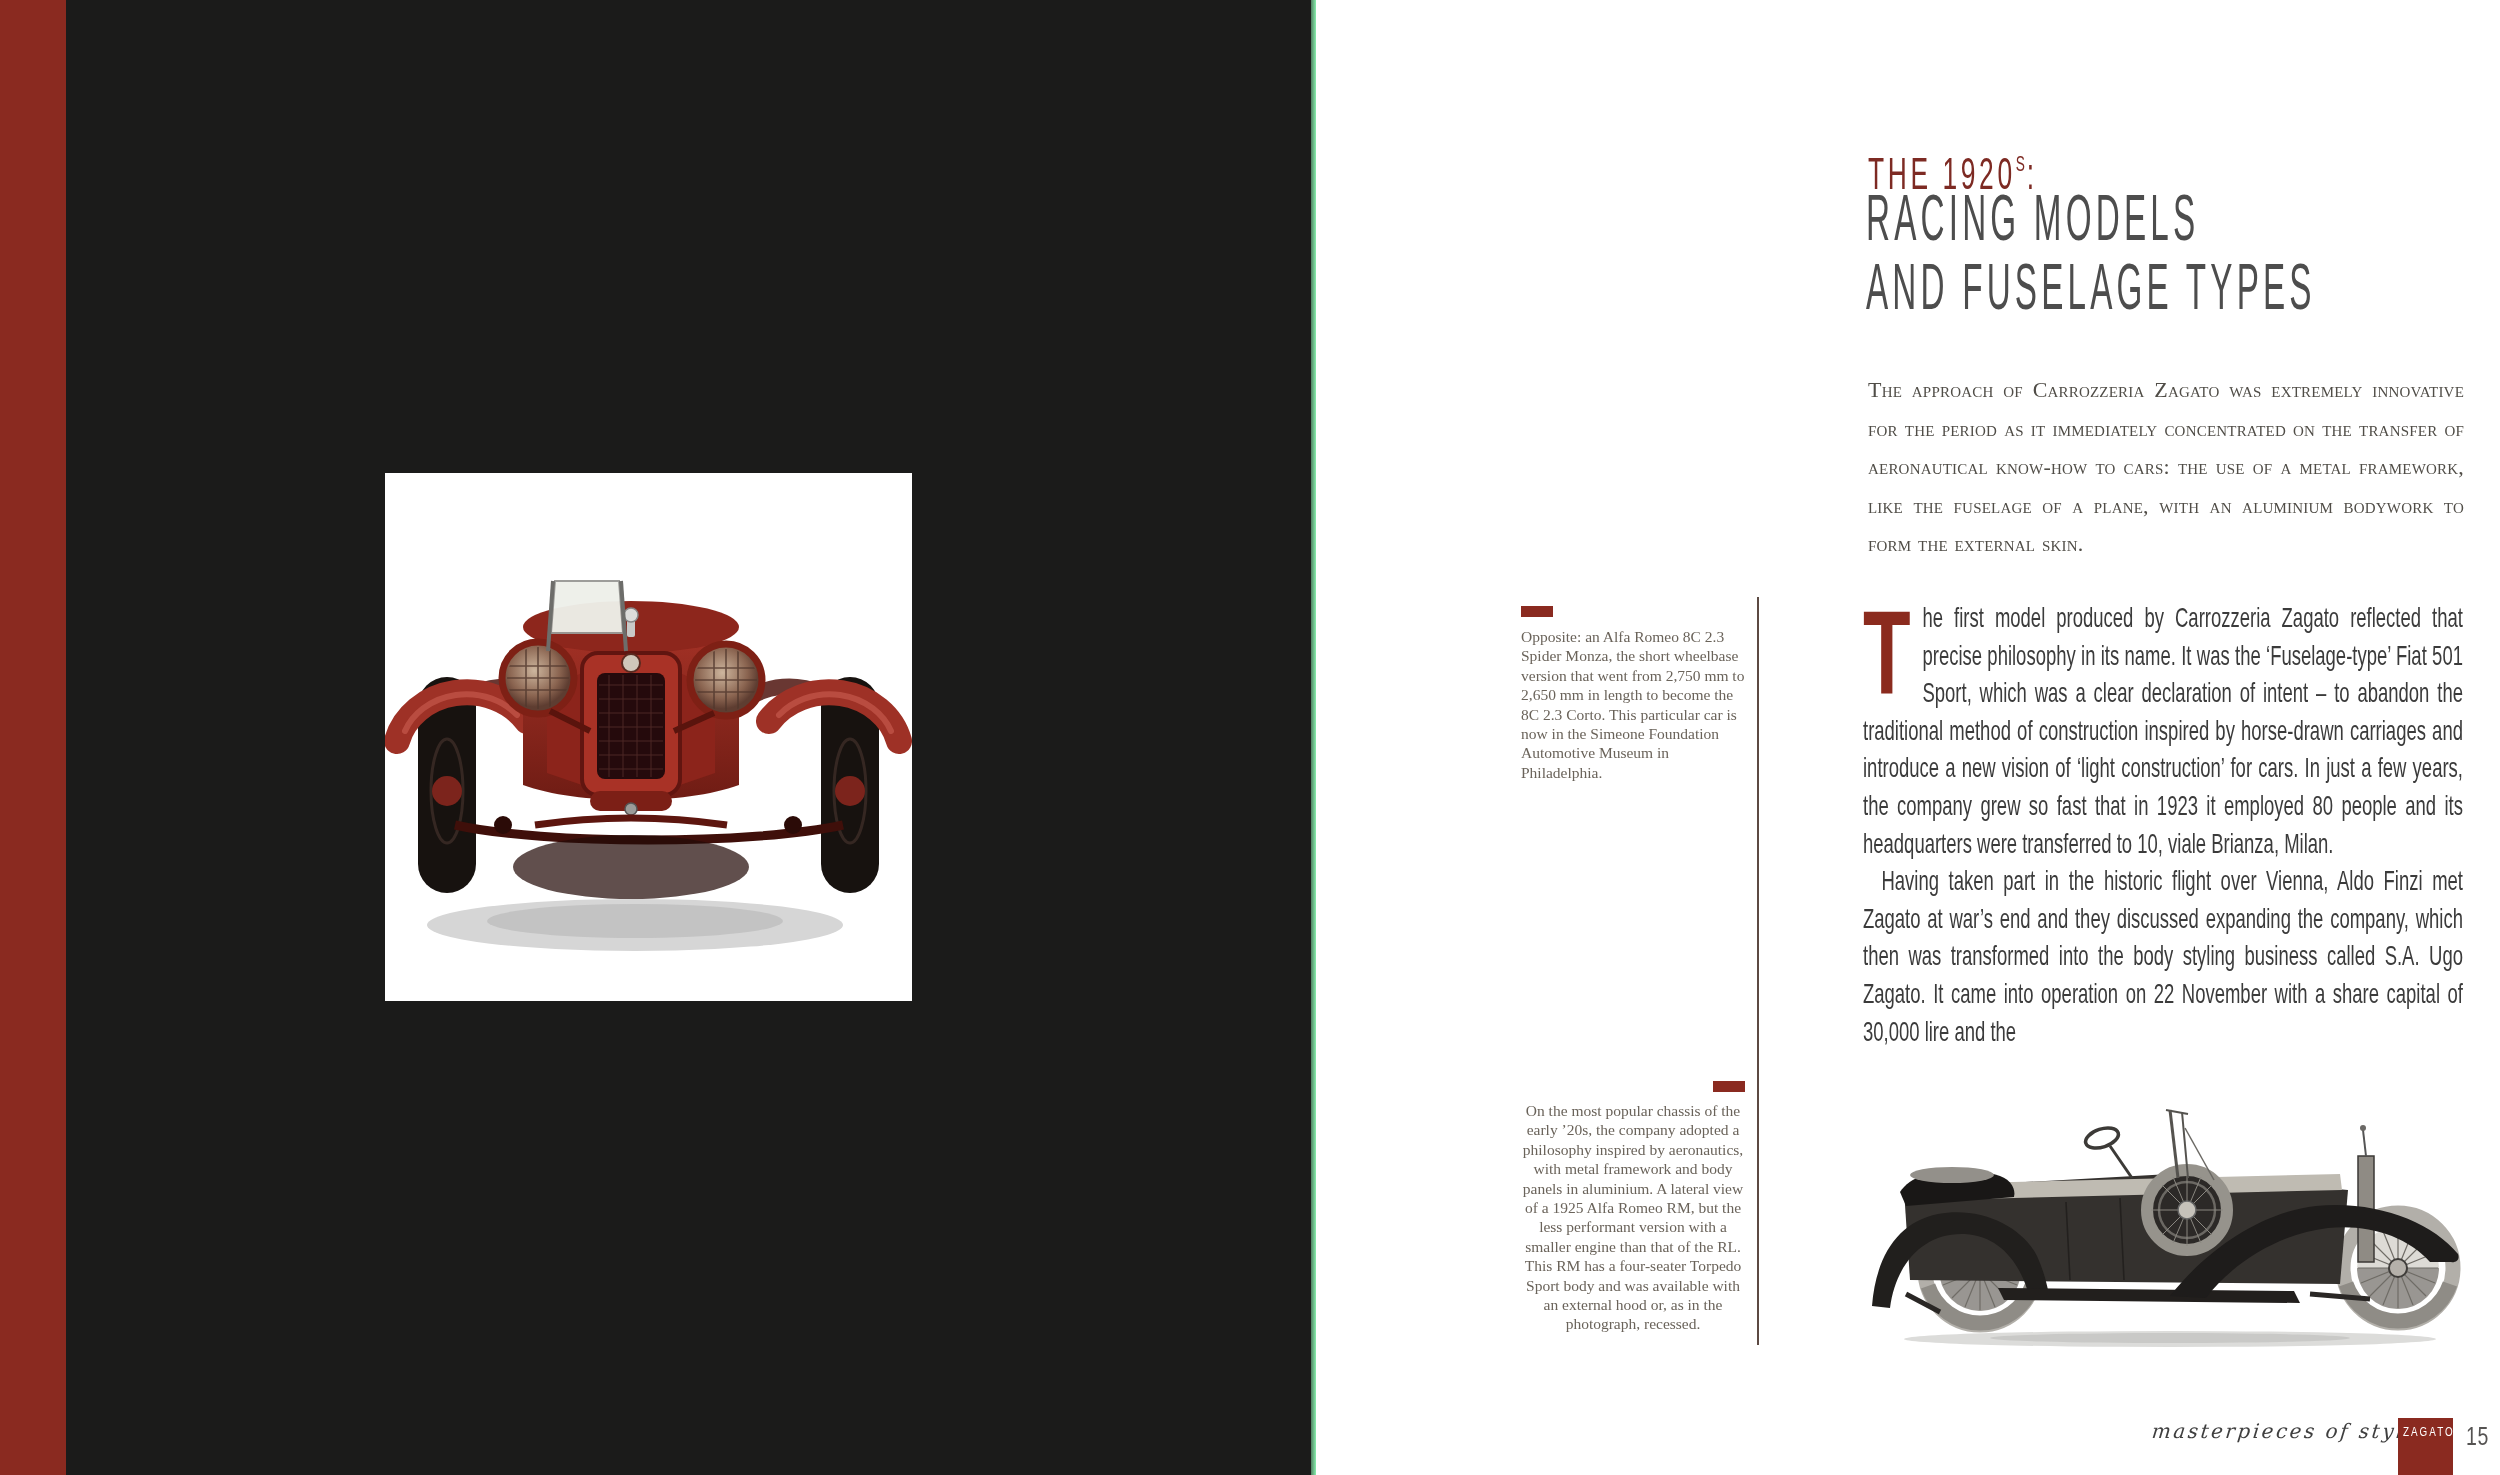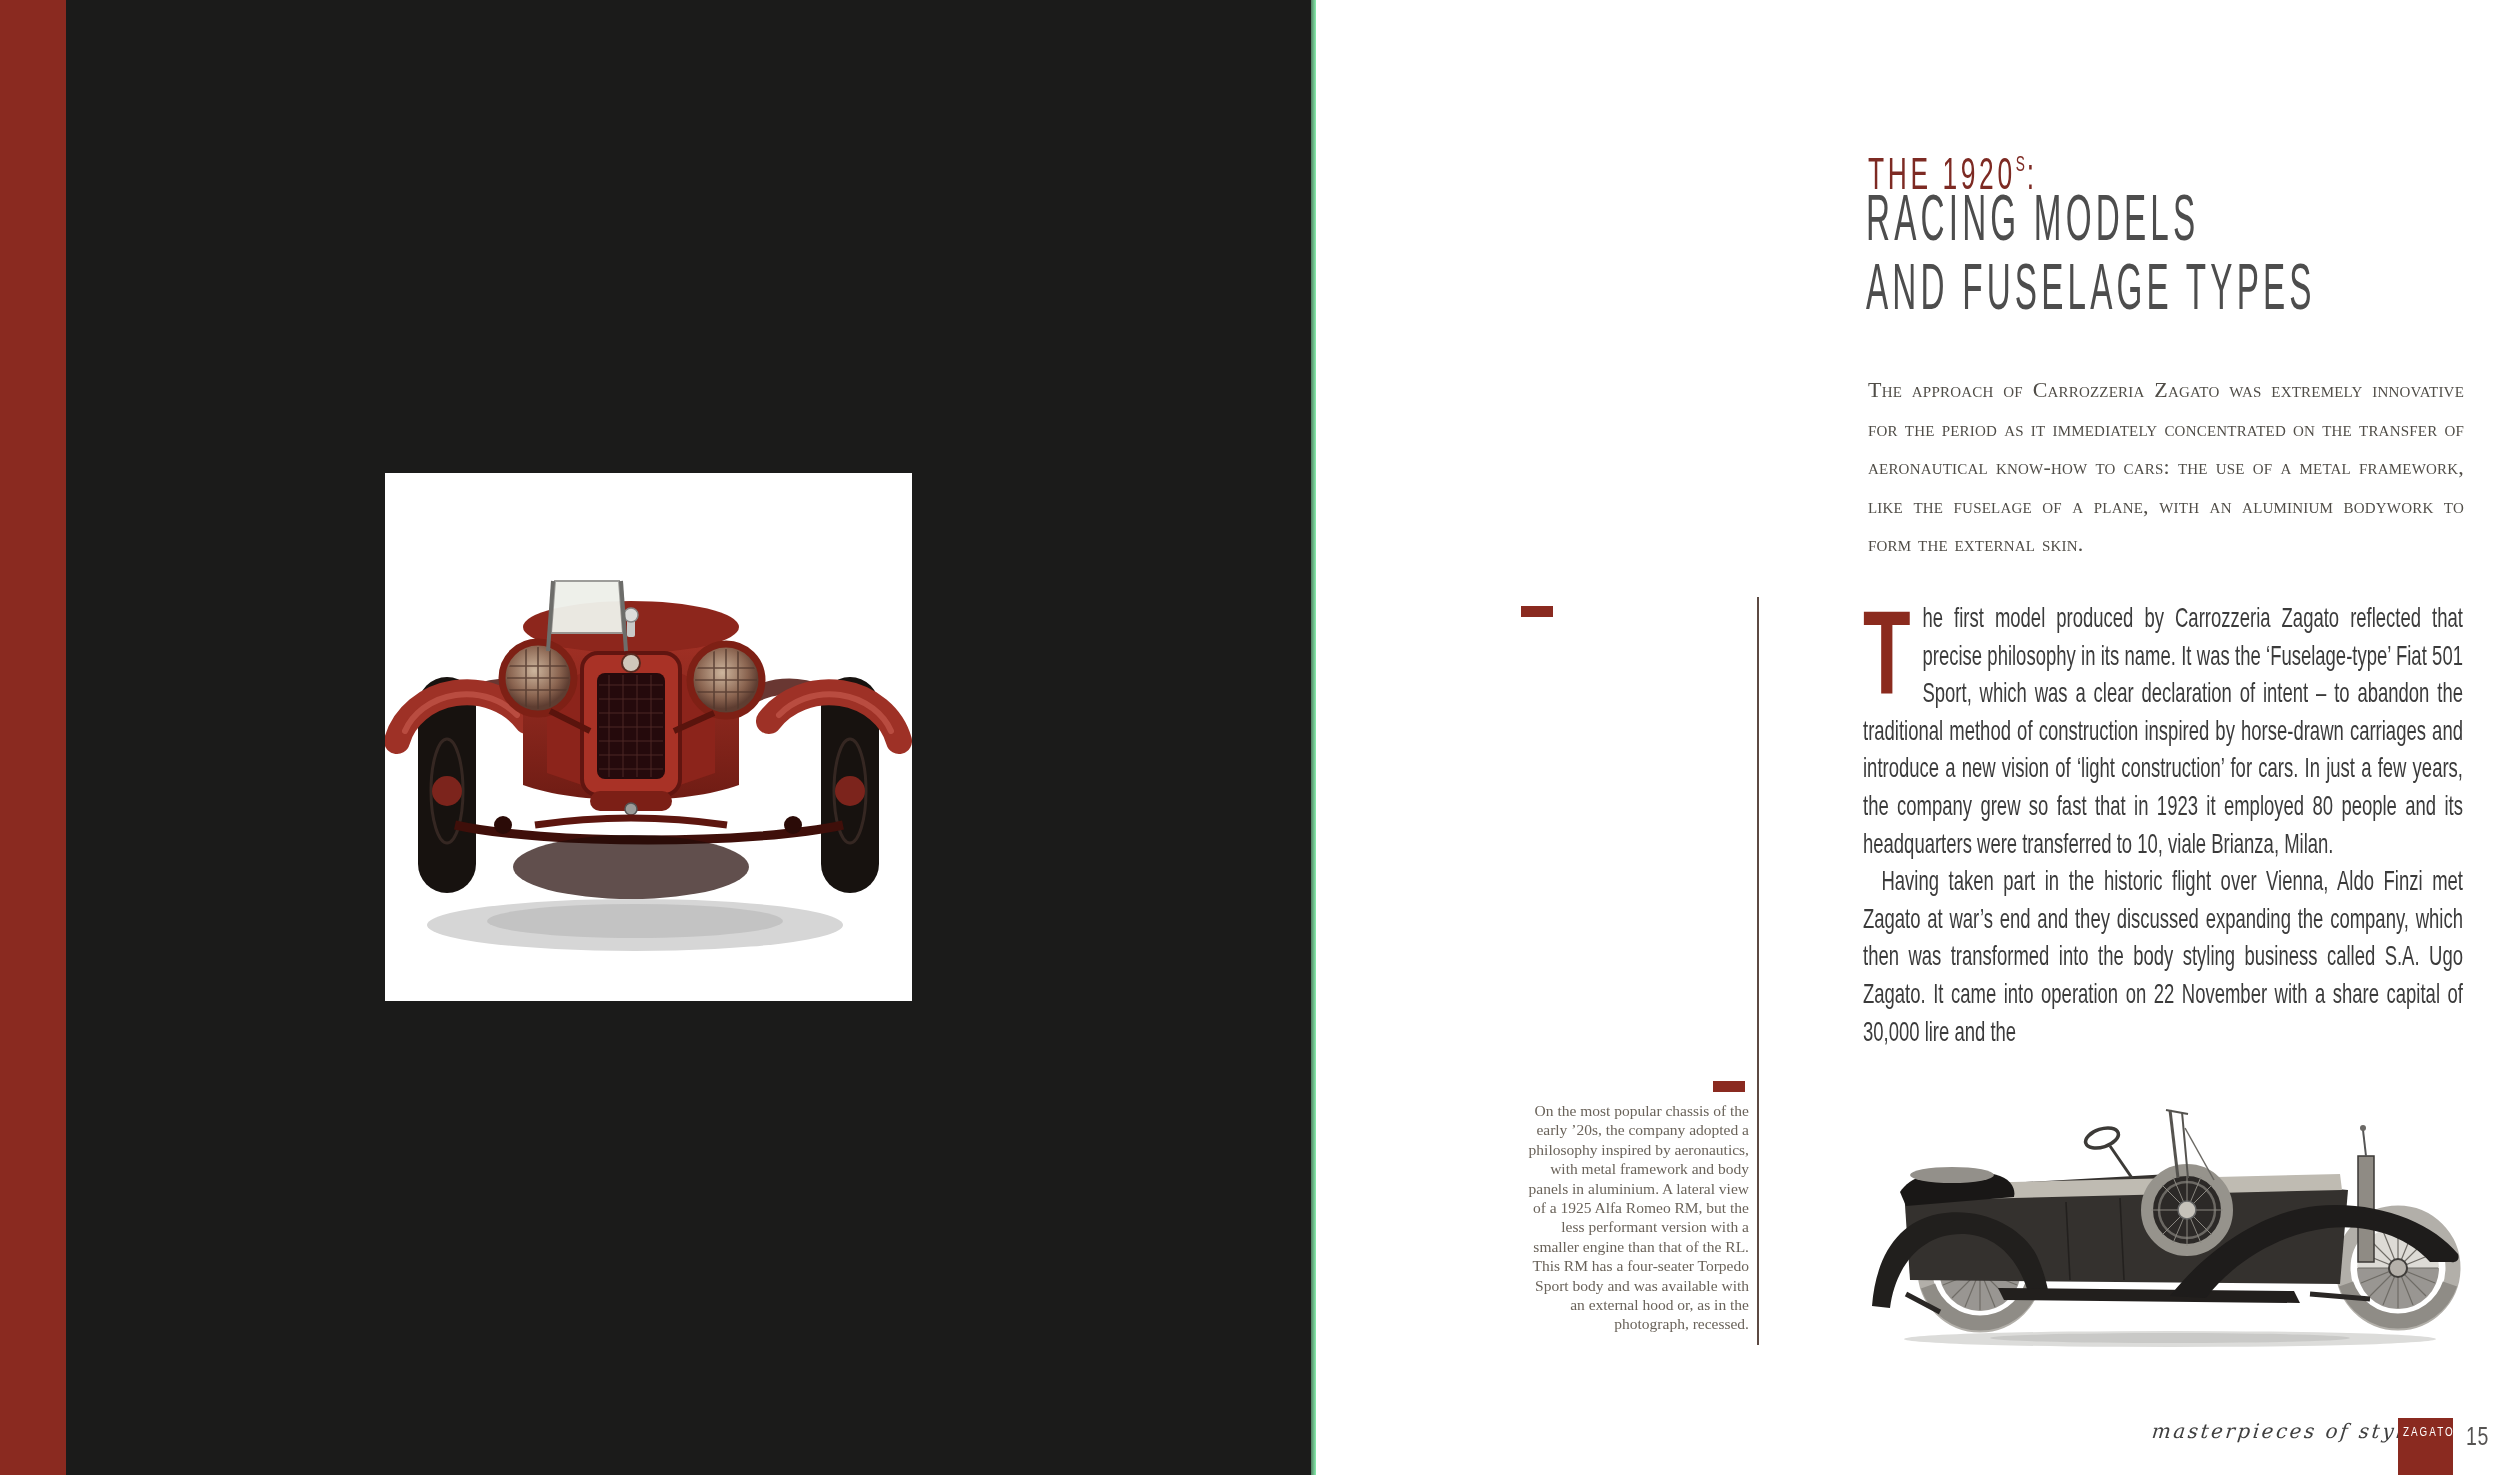--- a/index.html
+++ b/index.html
@@ -37,21 +37,21 @@
           font-size:22px; line-height:38.6px; color:#504d47;
           text-align:justify; letter-spacing:.2px; word-spacing:1px; }
 
   .caption-marker{ position:absolute; width:32px; height:11px; background:var(--accent); }
   .marker-1{ left:1521px; top:606px; }
   .marker-2{ left:1713px; top:1081px; }
 
   .caption{ position:absolute; width:232px; font-family:"Liberation Serif", serif;
             font-size:15.5px; line-height:19.4px; color:#6a635a; }
   .caption-1{ left:1521px; top:627px; text-align:left; }
-  .caption-2{ left:1517px; top:1101px; text-align:right; }
+  .caption-2{ left:1517px; top:1101px; text-align:center; }
 
   .column-divider{ position:absolute; left:1757px; top:597px; width:2px; height:748px; background:#5c4a43; }
 
   .main-col{ position:absolute; left:1863px; top:599px; width:600px; height:440px; }
   .main-scale{ width:909px; transform:scaleX(.66); transform-origin:left top;
                font-size:28px; line-height:37.6px; color:#3b3b3b; text-align:justify; }
   .drop-cap{ float:left; font-size:118px; line-height:96px; padding:6px 18px 0 0;
              color:#8b2b1e; font-weight:bold; }
   .para-2{ text-indent:28px; }
 
@@ -184,20 +184,21 @@
   </div>
 
   <div class="page-title">
     <div>RACING MODELS</div>
     <div>AND FUSELAGE TYPES</div>
   </div>
 
   <div class="intro">The approach of Carrozzeria Zagato was extremely innovative for the period as it immediately concentrated on the transfer of aeronautical know-how to cars: the use of a metal framework, like the fuselage of a plane, with an aluminium bodywork to form the external skin.</div>
 
   <div class="caption-marker marker-1"></div>
+  <div class="caption caption-1">Opposite: an Alfa Romeo 8C 2.3 Spider Monza, the short wheelbase version that went from 2,750 mm to 2,650 mm in length to become the 8C 2.3 Corto. This particular car is now in the Simeone Foundation Automotive Museum in Philadelphia.</div>
 
   <div class="column-divider"></div>
 
   <div class="caption-marker marker-2"></div>
   <div class="caption caption-2">On the most popular chassis of the early ’20s, the company adopted a philosophy inspired by aeronautics, with metal framework and body panels in aluminium. A lateral view of a 1925 Alfa Romeo RM, but the less performant version with a smaller engine than that of the RL. This RM has a four-seater Torpedo Sport body and was available with an external hood or, as in the photograph, recessed.</div>
 
   <div class="main-col">
     <div class="main-scale">
       <div>
         <span class="drop-cap">T</span><span>he first model produced by Carrozzeria Zagato reflected that precise philosophy in its name. It was the ‘Fuselage-type’ Fiat 501 Sport, which was a clear declaration of intent – to abandon the traditional method of construction inspired by horse-drawn carriages and introduce a new vision of ‘light construction’ for cars. In just a few years, the company grew so fast that in 1923 it employed 80 people and its headquarters were transferred to 10, viale Brianza, Milan.</span>

